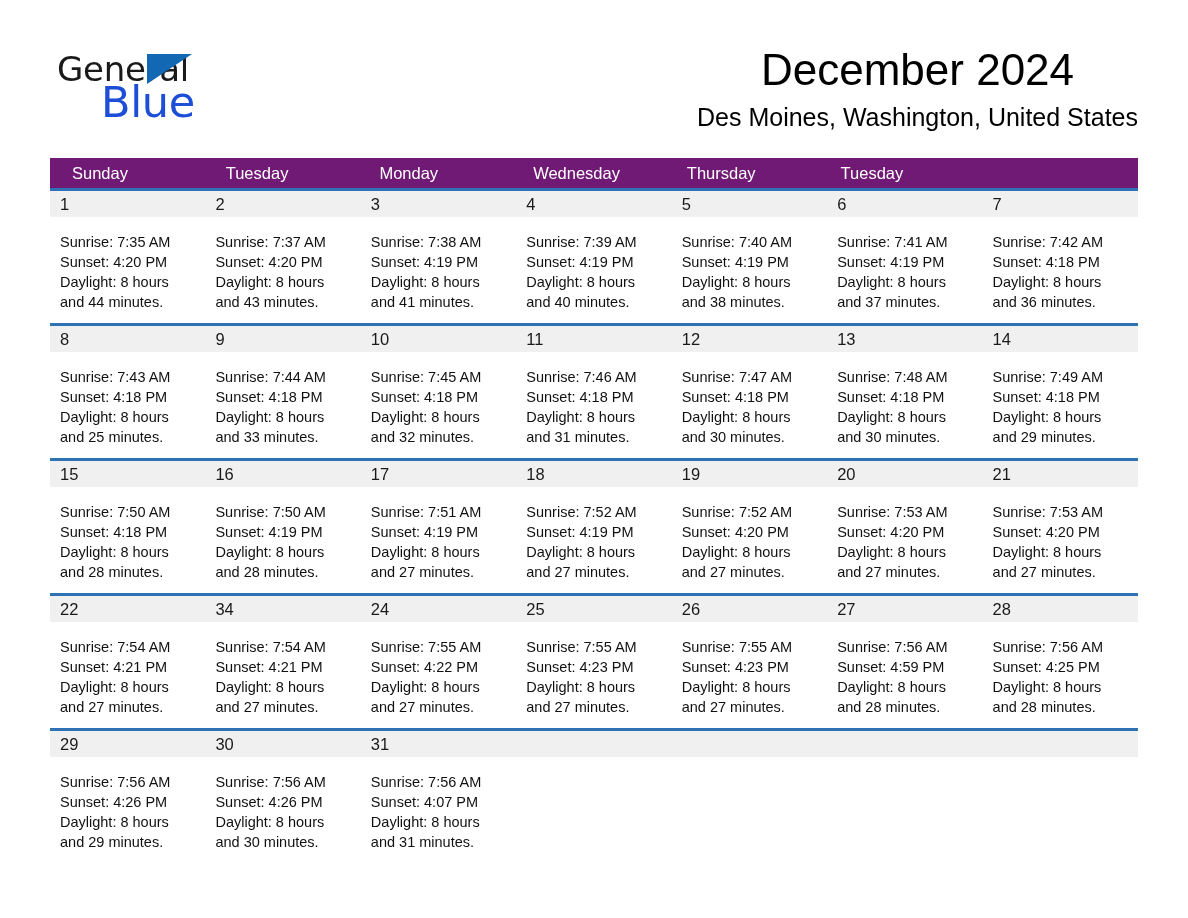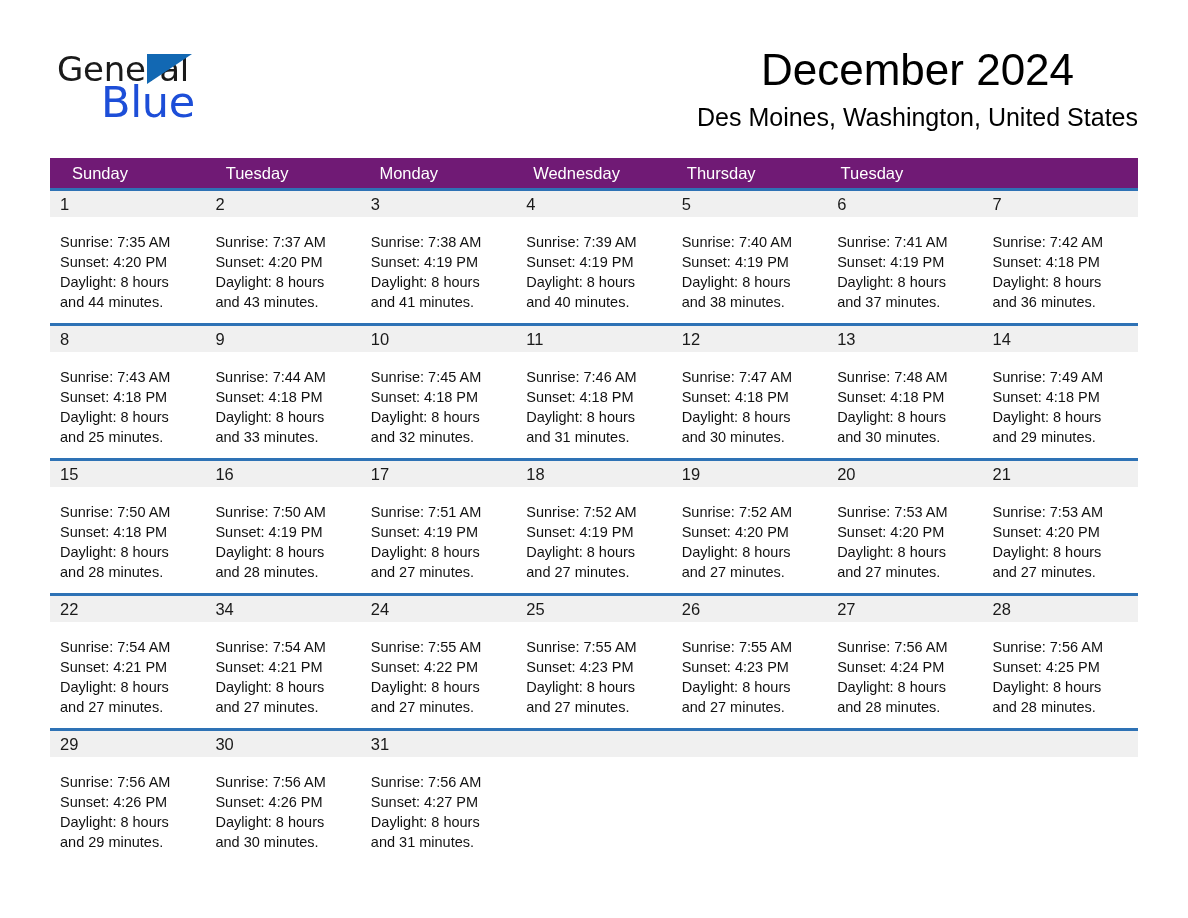--- a/index.html
+++ b/index.html
@@ -418,21 +418,21 @@
               <div>Sunrise: 7:55 AM</div>
               <div>Sunset: 4:23 PM</div>
               <div>Daylight: 8 hours</div>
               <div>and 27 minutes.</div>
             </div>
           </div>
           <div class="daycell">
             <div class="daynum-band">27</div>
             <div class="info">
               <div>Sunrise: 7:56 AM</div>
-              <div>Sunset: 4:24 PM</div>
+              <div>Sunset: 4:59 PM</div>
               <div>Daylight: 8 hours</div>
               <div>and 28 minutes.</div>
             </div>
           </div>
           <div class="daycell">
             <div class="daynum-band">28</div>
             <div class="info">
               <div>Sunrise: 7:56 AM</div>
               <div>Sunset: 4:25 PM</div>
               <div>Daylight: 8 hours</div>
@@ -456,21 +456,21 @@
               <div>Sunrise: 7:56 AM</div>
               <div>Sunset: 4:26 PM</div>
               <div>Daylight: 8 hours</div>
               <div>and 30 minutes.</div>
             </div>
           </div>
           <div class="daycell">
             <div class="daynum-band">31</div>
             <div class="info">
               <div>Sunrise: 7:56 AM</div>
-              <div>Sunset: 4:27 PM</div>
+              <div>Sunset: 4:07 PM</div>
               <div>Daylight: 8 hours</div>
               <div>and 31 minutes.</div>
             </div>
           </div>
           <div class="daycell empty">
             <div class="daynum-band"></div>
             <div class="info">
               <div></div>
               <div></div>
               <div></div>

